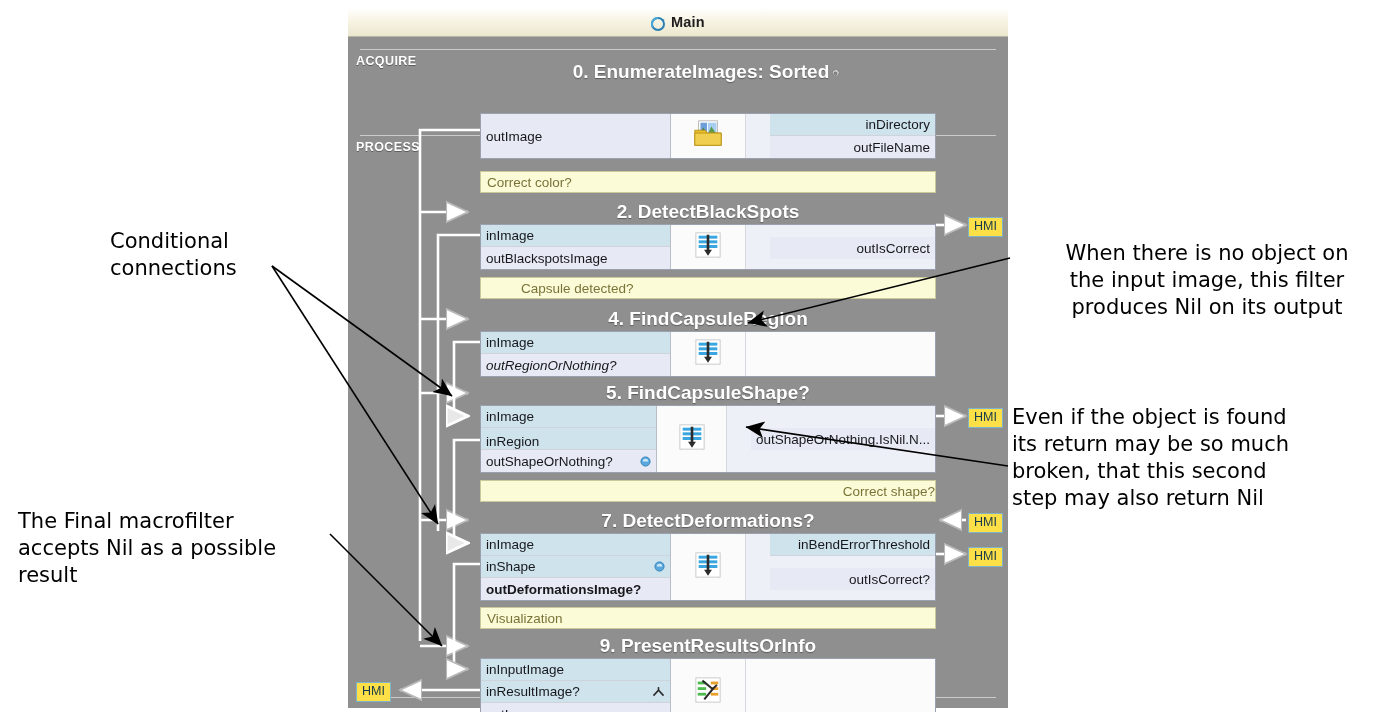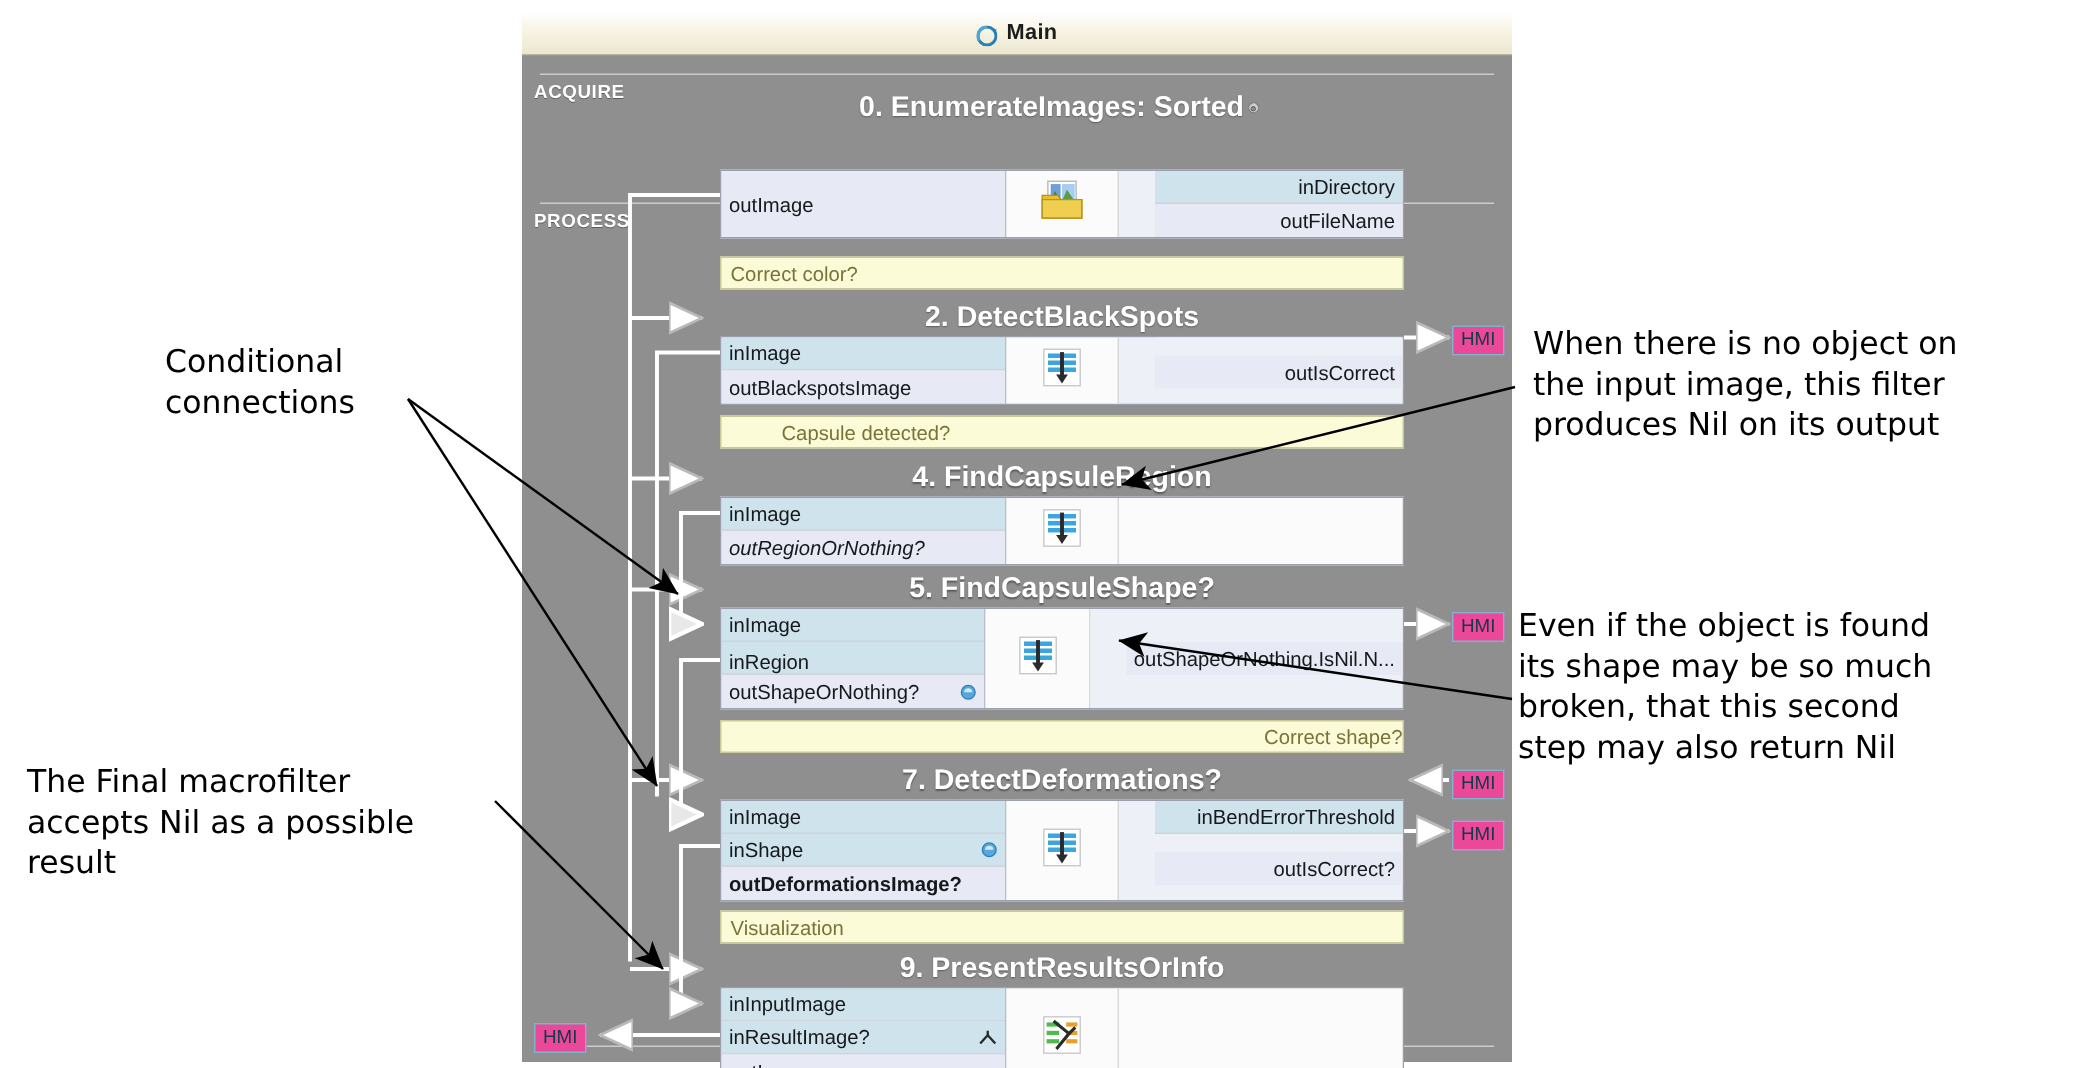--- a/index.html
+++ b/index.html
@@ -89,21 +89,21 @@
   .port:last-child{border-bottom:none;}
   .port.in{background:#cfe3ec;}
   .port.out{background:#e7eaf4;}
   .port.right{justify-content:flex-end;}
   .port.rblank{background:#eef0f7;border-bottom:none;}
 
   .inline-glyph{margin-left:auto;display:flex;align-items:center;}
 
   
   .hmi{
-    position:absolute;background:#ec4899;border:1px solid #7fb3c9;
+    position:absolute;background:#fde047;border:1px solid #7fb3c9;
     color:#15384a;font-size:12.5px;font-weight:normal;
     padding:1px 5px 2px 5px;box-sizing:border-box;
     line-height:15px;
   }
 
   
   svg.wires{position:absolute;left:0;top:0;width:660px;height:700px;overflow:visible;pointer-events:none;}
   svg.ann{position:absolute;left:0;top:0;width:1392px;height:712px;overflow:visible;pointer-events:none;}
 
   
@@ -460,26 +460,26 @@
     <div>Conditional</div>
     <div>connections</div>
   </div>
 
   <div class="note" style="left:18px;top:508px;width:330px;text-align:left;">
     <div>The Final macrofilter</div>
     <div>accepts Nil as a possible</div>
     <div>result</div>
   </div>
 
-  <div class="note" style="left:1022px;top:216px;width:370px;text-align:left;">
+  <div class="note" style="left:1022px;top:240px;width:370px;text-align:center;">
     <div>When there is no object on</div>
     <div>the input image, this filter</div>
     <div>produces Nil on its output</div>
   </div>
 
   <div class="note" style="left:1012px;top:404px;width:380px;text-align:left;">
     <div>Even if the object is found</div>
-    <div>its shape may be so much</div>
+    <div>its return may be so much</div>
     <div>broken, that this second</div>
     <div>step may also return Nil</div>
   </div>
 
 </div>
 
 </body></html>

